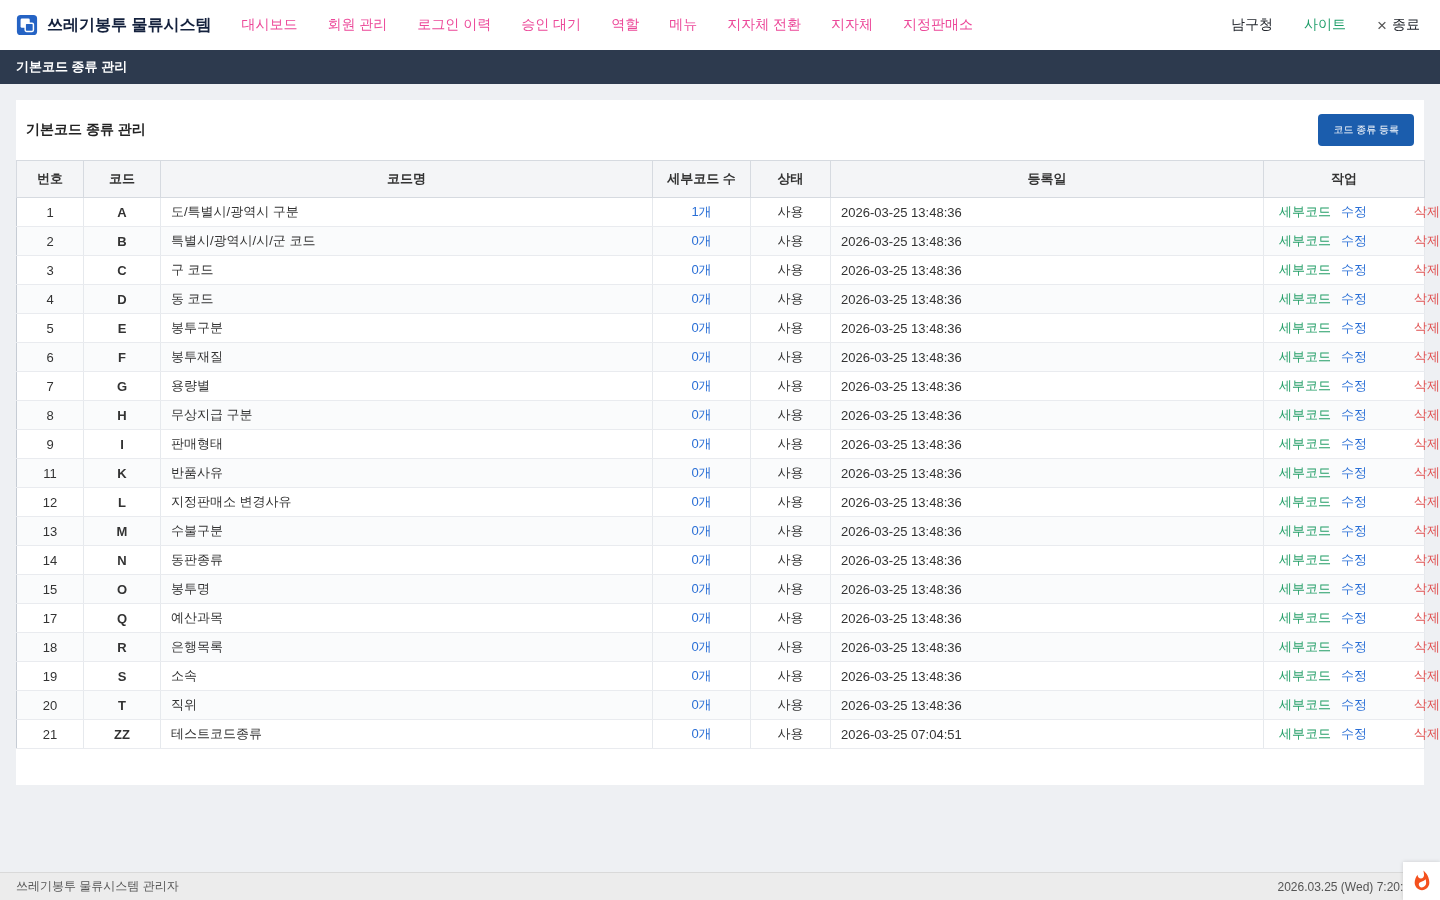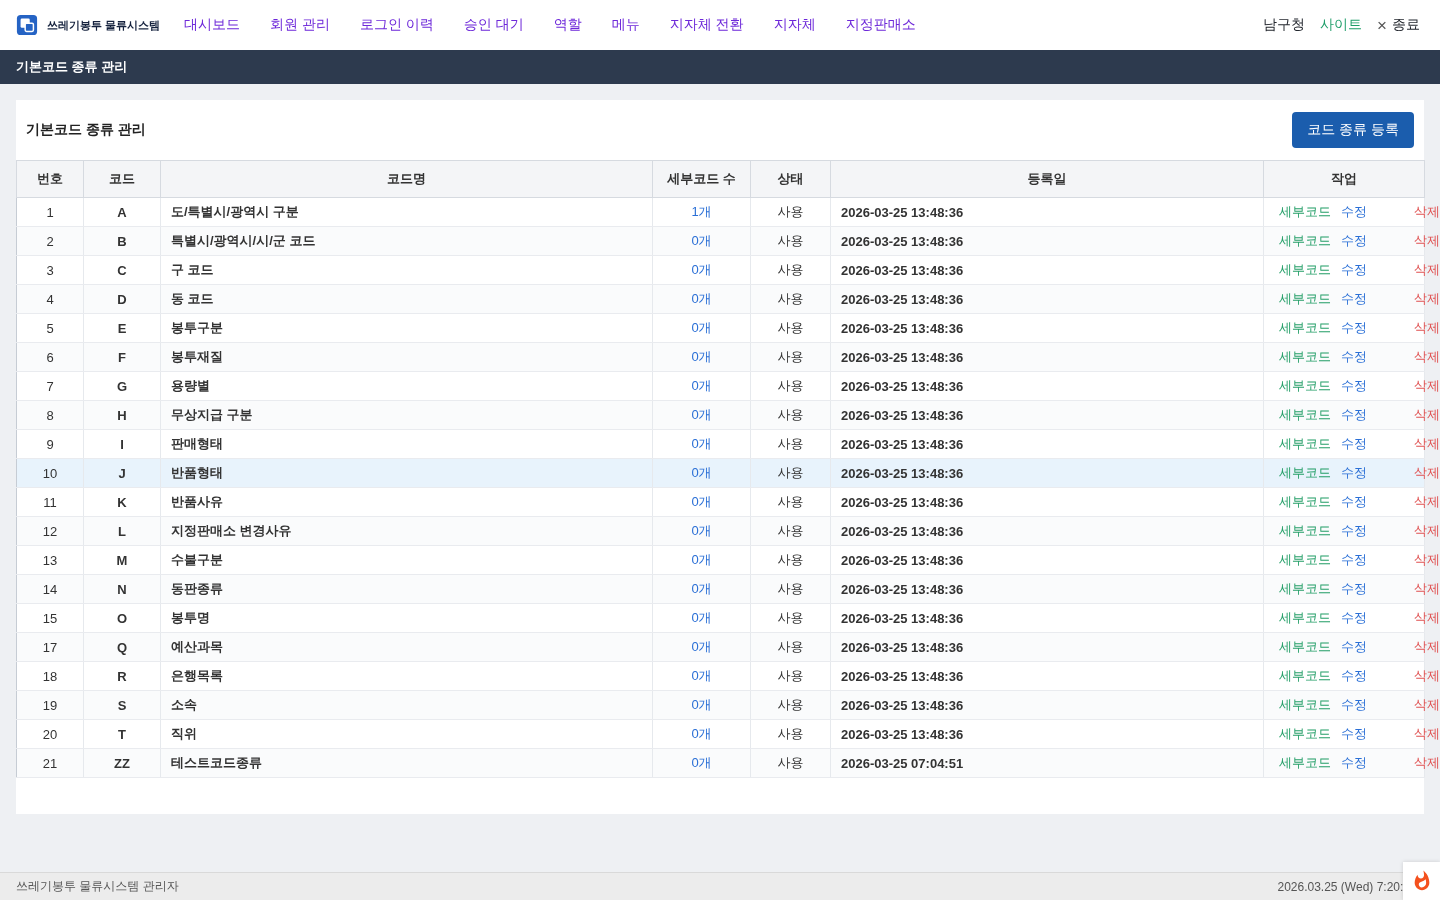--- a/index.html
+++ b/index.html
@@ -12,63 +12,63 @@
     position:relative;
   }
 
   
   .topbar {
     height:50px; background:#ffffff;
     display:flex; align-items:center;
     padding:0 20px 0 16px;
   }
   .logo { width:22px; height:22px; margin-right:9px; flex:0 0 auto; }
-  .brand { font-size:11px; font-weight:bold; color:#14213d; margin-right:24px; white-space:nowrap; }
+  .brand { font-size:16px; font-weight:bold; color:#14213d; margin-right:30px; white-space:nowrap; }
   .nav { display:flex; gap:30px; flex:1; align-items:center; }
-  .nav-item { font-size:14px; color:#6d28d9; cursor:pointer; white-space:nowrap; }
-  .top-right { display:flex; align-items:flex-start; gap:15px; font-size:14px; white-space:nowrap; }
+  .nav-item { font-size:14px; color:#ec4899; cursor:pointer; white-space:nowrap; }
+  .top-right { display:flex; align-items:flex-start; gap:31px; font-size:14px; white-space:nowrap; }
   .org-name { color:#23272e; }
   .site-link { color:#1f9e6a; cursor:pointer; }
   .close-group { display:flex; align-items:center; gap:5px; cursor:pointer; color:#23272e; }
   .close-x { font-size:17px; color:#555; line-height:1; }
 
   
   .pagebar { height:34px; background:#2d3a4e; display:flex; align-items:center; padding:0 16px; }
   .pagebar-title { color:#ffffff; font-size:13px; font-weight:bold; }
 
   
   .card { background:#ffffff; margin:16px 16px 0 16px; padding-bottom:36px; }
   .card-header {
     height:60px; display:flex; align-items:center; justify-content:space-between;
     padding:0 10px;
   }
   .card-title { font-size:14px; font-weight:bold; color:#222; }
   .btn-primary {
     background:#1b5dad; color:#ffffff; border:none; border-radius:4px;
-    font-size:14px; padding:9px 15px; cursor:pointer;
+    font-size:10px; padding:9px 15px; cursor:pointer;
     font-family:"Liberation Sans","DejaVu Sans",sans-serif;
   }
 
   
   table { width:100%; border-collapse:collapse; border:1px solid #c6ccd4; table-layout:fixed; }
   thead th {
     background:#f4f5f7; font-size:13px; font-weight:bold; color:#333;
     height:37px; text-align:center; border:1px solid #d6dae0;
   }
   tbody td {
     font-size:13px; color:#333; height:29px;
     border-right:1px solid #e6e9ed; border-bottom:1px solid #e9ebef;
     padding:0 10px; vertical-align:middle; background-clip:padding-box;
   }
   tbody tr:nth-child(even) td { background:#fafbfc; }
   tbody tr.highlight td { background:#e8f3fc; }
   td.c { text-align:center; padding:0 4px; }
   td.code-cell { font-weight:bold; }
   td.count-cell a { color:#2a6fd6; text-decoration:none; cursor:pointer; }
-  td.name-cell, td.date-cell { text-align:left;font-weight:bold; }
+  td.name-cell, td.date-cell { text-align:left; }
   td.action-cell { text-align:center; white-space:nowrap; }
   .lnk { text-decoration:none; cursor:pointer; margin:0 5px; }
   .lnk-detail { color:#27a06a; }
   .lnk-edit { color:#2a6fd6; }
   .lnk-del { color:#e05252;margin-left:42px; }
 
   
   .footer {
     position:absolute; left:0; bottom:0; width:100%; height:28px;
     background:#ececec; border-top:1px solid #d9d9d9;
@@ -219,29 +219,20 @@
         </tr>
         <tr>
           <td class="c">9</td>
           <td class="c code-cell">I</td>
           <td class="name-cell">판매형태</td>
           <td class="c count-cell"><a>0개</a></td>
           <td class="c">사용</td>
           <td class="date-cell">2026-03-25 13:48:36</td>
           <td class="action-cell"><a class="lnk lnk-detail">세부코드</a><a class="lnk lnk-edit">수정</a><a class="lnk lnk-del">삭제</a></td>
         </tr>
-        <tr class="highlight">
-          <td class="c">10</td>
-          <td class="c code-cell">J</td>
-          <td class="name-cell">반품형태</td>
-          <td class="c count-cell"><a>0개</a></td>
-          <td class="c">사용</td>
-          <td class="date-cell">2026-03-25 13:48:36</td>
-          <td class="action-cell"><a class="lnk lnk-detail">세부코드</a><a class="lnk lnk-edit">수정</a><a class="lnk lnk-del">삭제</a></td>
-        </tr>
         <tr>
           <td class="c">11</td>
           <td class="c code-cell">K</td>
           <td class="name-cell">반품사유</td>
           <td class="c count-cell"><a>0개</a></td>
           <td class="c">사용</td>
           <td class="date-cell">2026-03-25 13:48:36</td>
           <td class="action-cell"><a class="lnk lnk-detail">세부코드</a><a class="lnk lnk-edit">수정</a><a class="lnk lnk-del">삭제</a></td>
         </tr>
         <tr>

